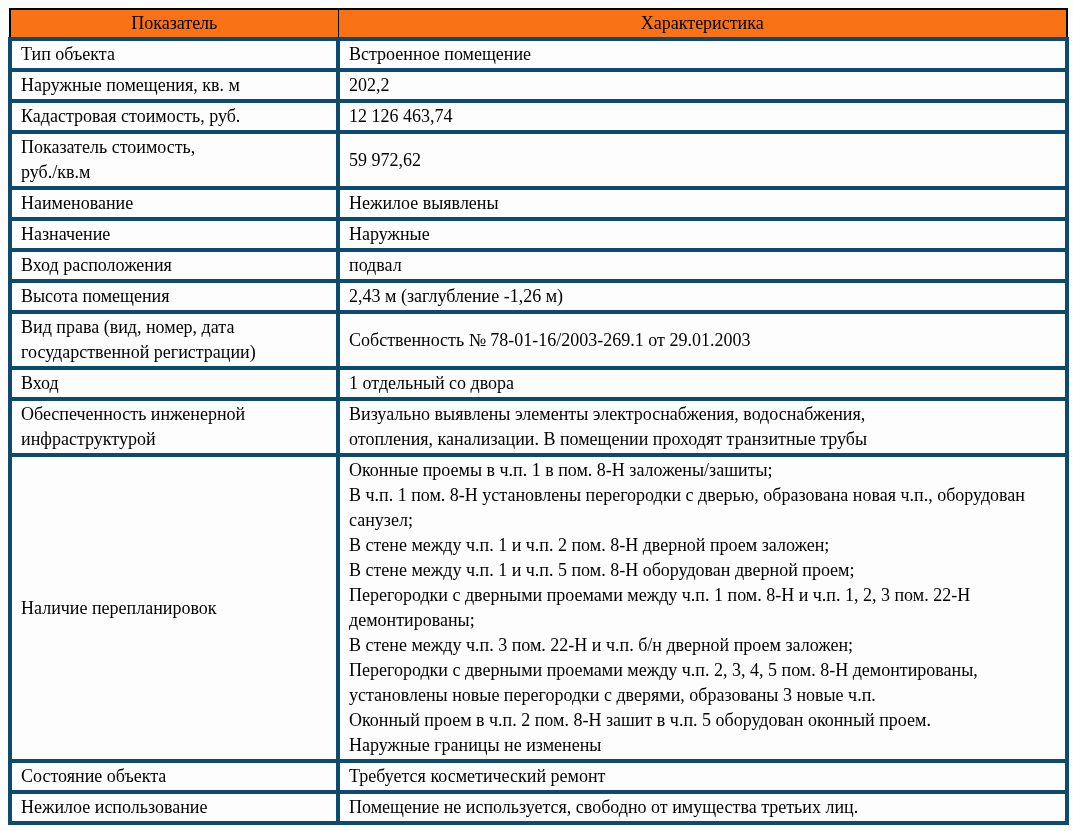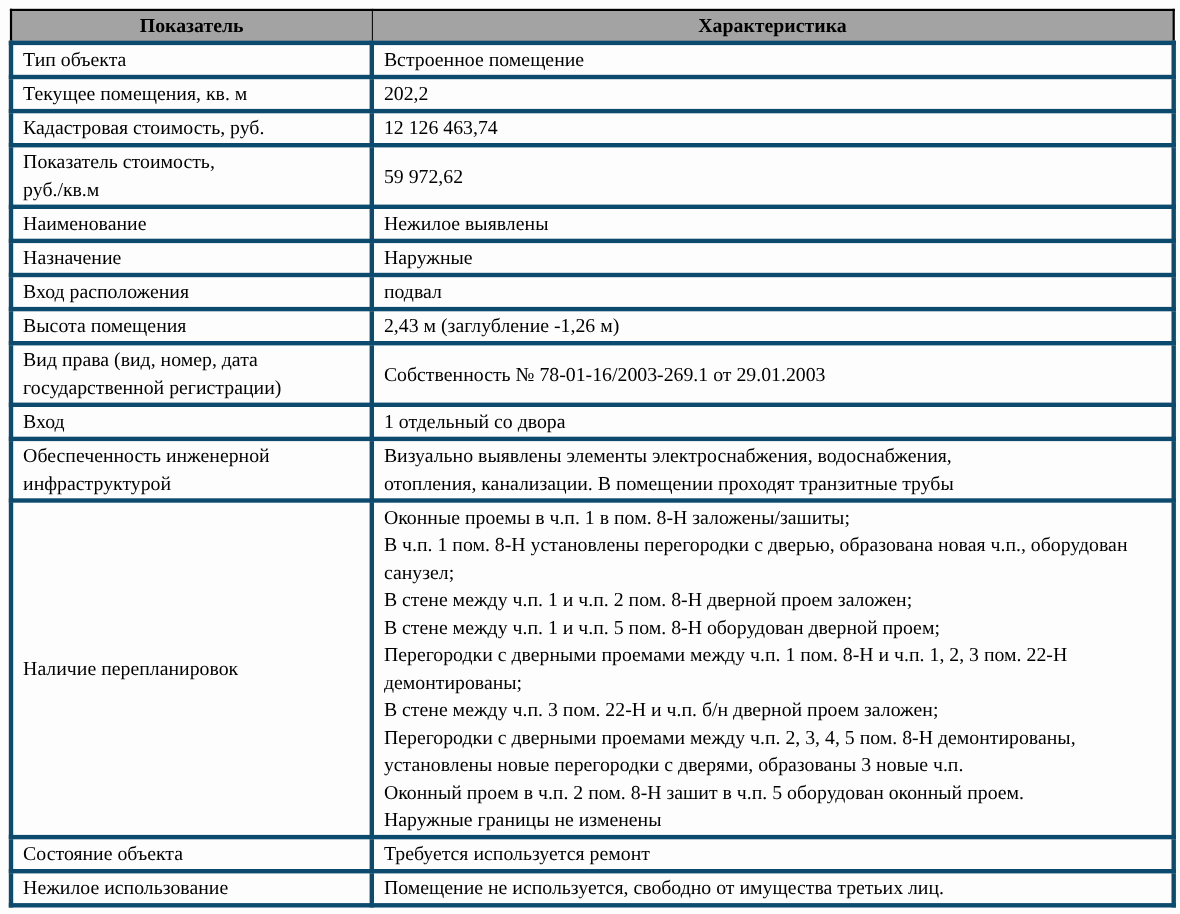--- a/index.html
+++ b/index.html
@@ -22,23 +22,23 @@
   table.char-table {
     width: 1057px;
     border-collapse: collapse;
     table-layout: fixed;
     border: 2px solid #000000;
     font-size: 18px;
   }
   table.char-table col.c-label { width: 328px; }
   table.char-table col.c-value { width: 729px; }
   table.char-table th {
-    background: #a3a3a3;
+    background: #f97316;
     border: 1px solid #000000;
-    font-weight: bold;
+    font-weight: normal;
     text-align: center;
     padding: 1px 9px;
     line-height: 25px;
     font-size: 18px;
   }
   table.char-table td {
     border: 4px solid #0c4a6e;
     vertical-align: middle;
     padding: 1px 9px;
     line-height: 25px;
@@ -62,21 +62,21 @@
         <th>Показатель</th>
         <th>Характеристика</th>
       </tr>
     </thead>
     <tbody>
       <tr>
         <td class="label-cell">Тип объекта</td>
         <td class="value-cell">Встроенное помещение</td>
       </tr>
       <tr>
-        <td class="label-cell">Текущее помещения, кв. м</td>
+        <td class="label-cell">Наружные помещения, кв. м</td>
         <td class="value-cell">202,2</td>
       </tr>
       <tr>
         <td class="label-cell">Кадастровая стоимость, руб.</td>
         <td class="value-cell">12 126 463,74</td>
       </tr>
       <tr>
         <td class="label-cell">Показатель стоимость,
 руб./кв.м</td>
         <td class="value-cell">59 972,62</td>
@@ -119,21 +119,21 @@
 В стене между ч.п. 1 и ч.п. 2 пом. 8-Н дверной проем заложен;
 В стене между ч.п. 1 и ч.п. 5 пом. 8-Н оборудован дверной проем;
 Перегородки с дверными проемами между ч.п. 1 пом. 8-Н и ч.п. 1, 2, 3 пом. 22-Н демонтированы;
 В стене между ч.п. 3 пом. 22-Н и ч.п. б/н дверной проем заложен;
 Перегородки с дверными проемами между ч.п. 2, 3, 4, 5 пом. 8-Н демонтированы, установлены новые перегородки с дверями, образованы 3 новые ч.п.
 Оконный проем в ч.п. 2 пом. 8-Н зашит в ч.п. 5 оборудован оконный проем.
 Наружные границы не изменены</td>
       </tr>
       <tr>
         <td class="label-cell">Состояние объекта</td>
-        <td class="value-cell">Требуется используется ремонт</td>
+        <td class="value-cell">Требуется косметический ремонт</td>
       </tr>
       <tr>
         <td class="label-cell">Нежилое использование</td>
         <td class="value-cell">Помещение не используется, свободно от имущества третьих лиц.</td>
       </tr>
     </tbody>
   </table>
 </div>
 
 </body></html>

